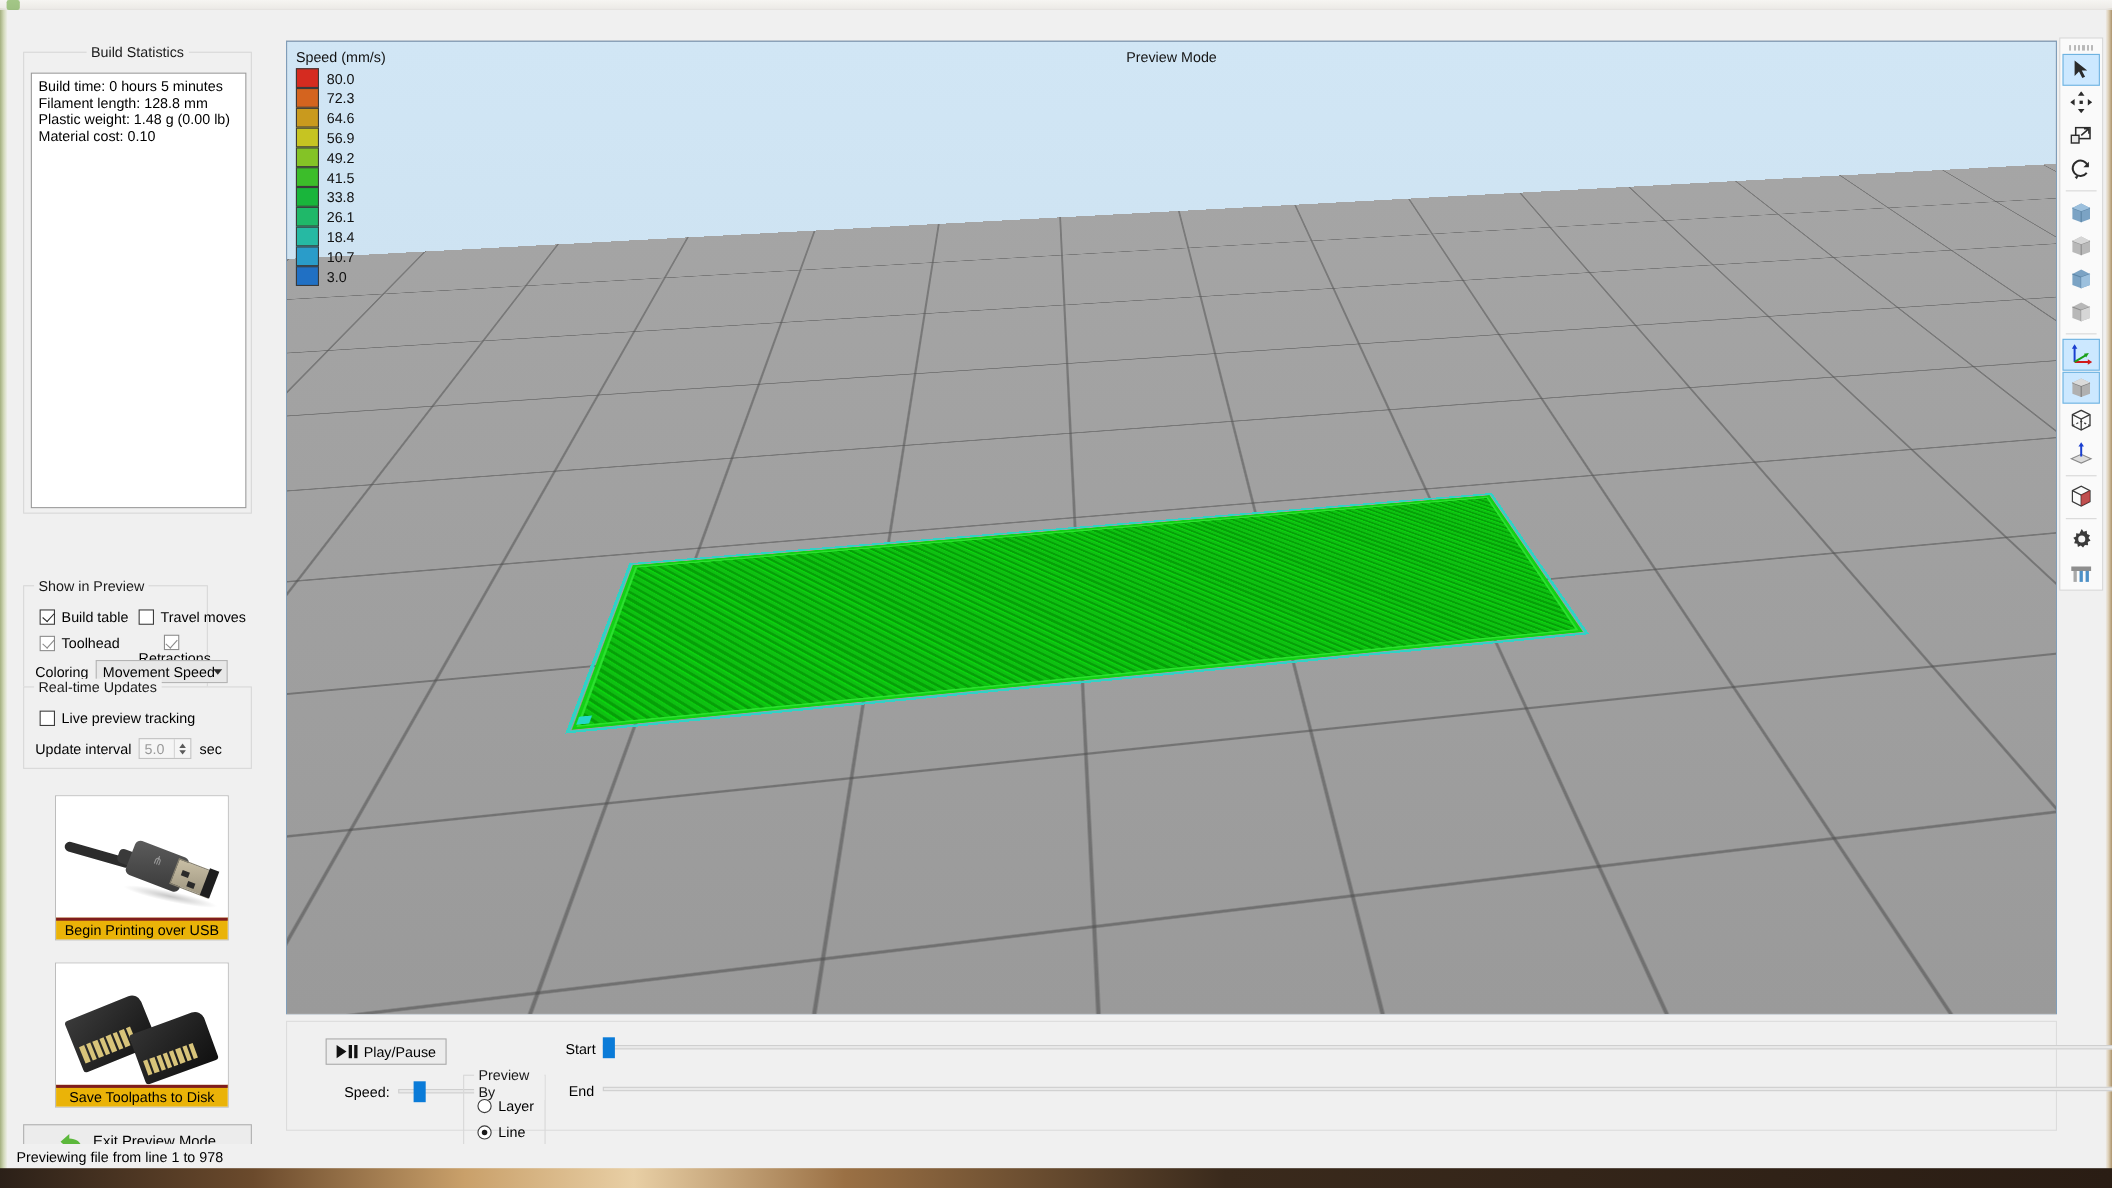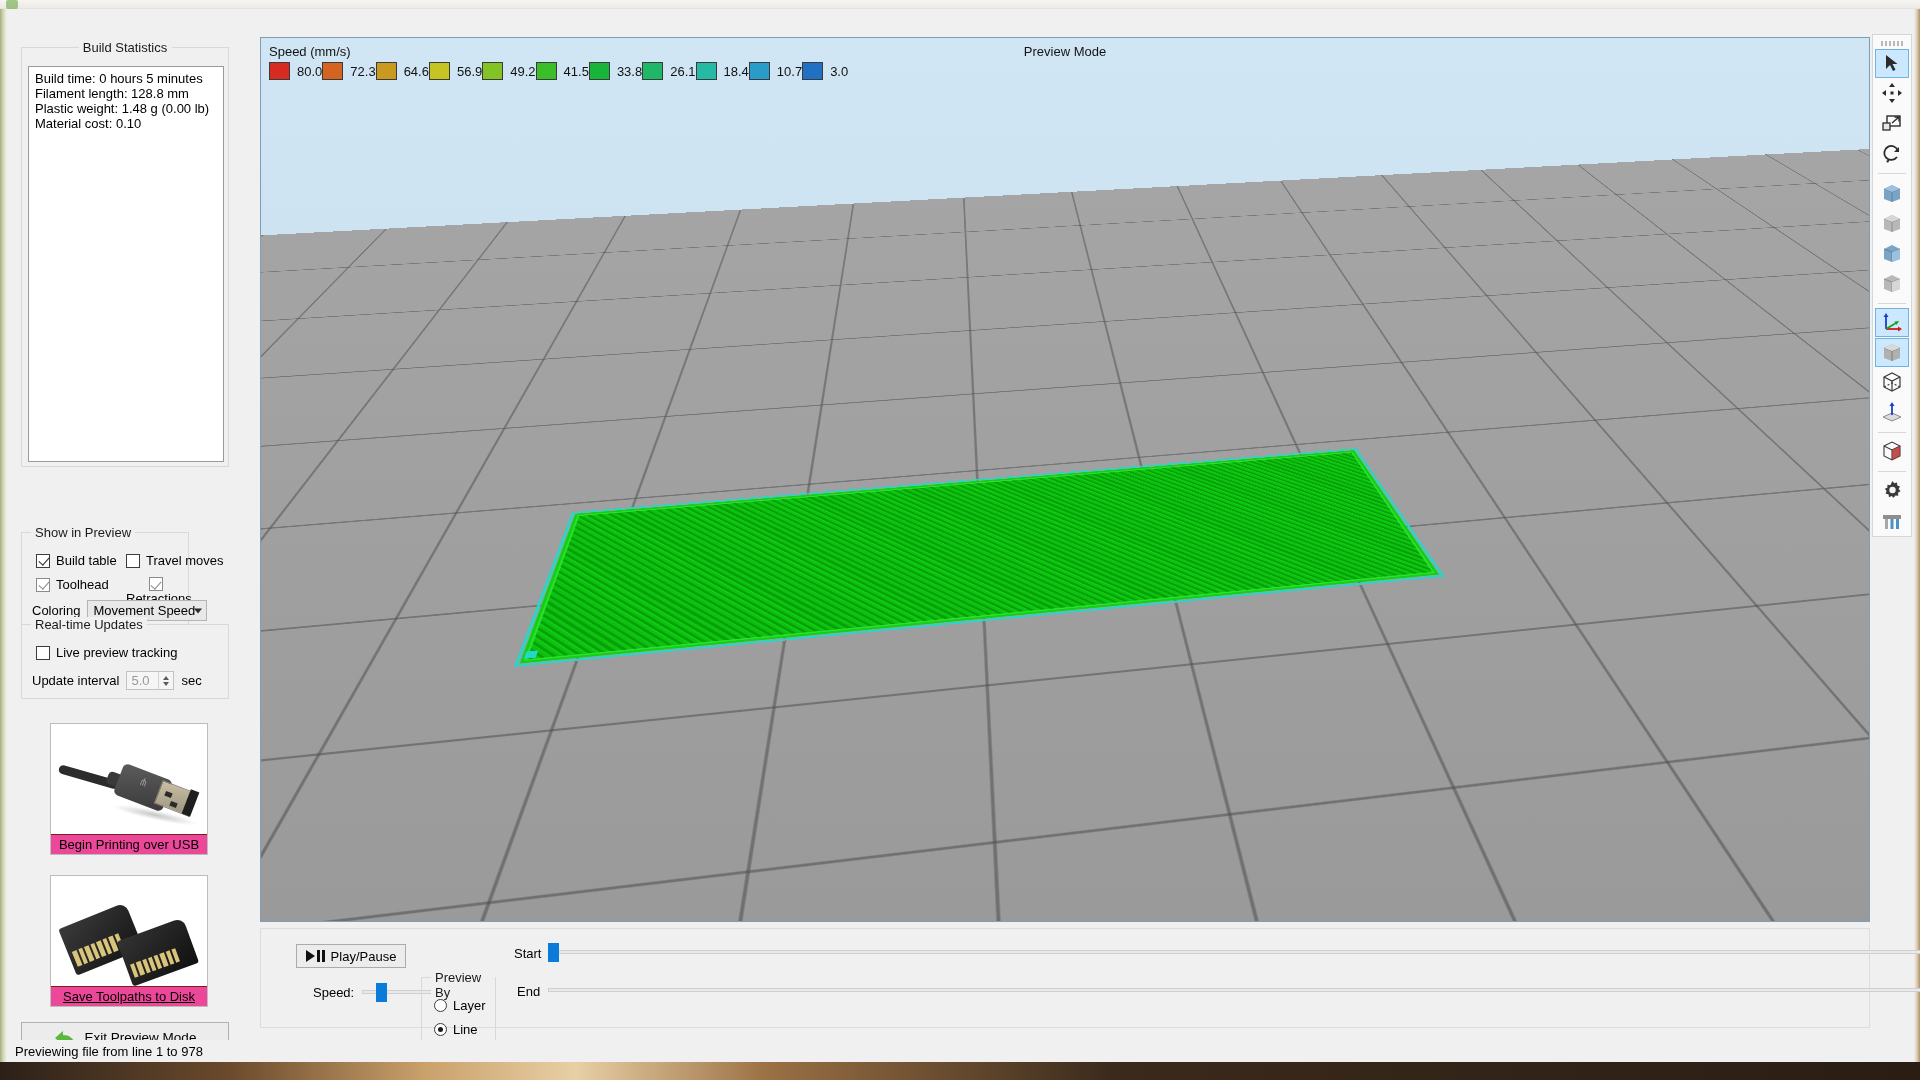--- a/index.html
+++ b/index.html
@@ -167,27 +167,27 @@
     position: absolute; left: 42px;
     width: 158px;
     border: 1px solid #bdbdbd;
     background: #fff;
   }
   .pic-button .pic {
     height: 110px; background: #fff;
     position: relative; overflow: hidden;
   }
   .pic-button .pic-label {
-    height: 20px; background: #ec4899;
-    border-top: 1px solid #7f1d1d;
+    height: 20px; background: #eab308;
+    border-top: 3px solid #7f1d1d;
     font-size: 13px;
     display: flex; align-items: center; justify-content: center;
   }
   #usb-button { top: 686px; }
-  #sd-button { top: 838px; text-decoration: underline; }
+  #sd-button { top: 838px; }
 
   
   .usb-art { position:absolute; inset:0; }
   .usb-cable {
     position:absolute; left:8px; top:40px; width:62px; height:9px;
     background:#2c2c2c; border-radius:5px;
     transform: rotate(16deg); transform-origin: left center;
   }
   .usb-cable2 {
     position:absolute; left:56px; top:50px; width:22px; height:13px;
@@ -296,21 +296,21 @@
     position: absolute; top: 6px;
     font-size: 13px; color: #141414;
   }
   #preview-mode-label { left: 50%; transform: translateX(-50%); }
 
   
   #legend {
     position: absolute; left: 8px; top: 6px;
   }
   #legend-title { font-size: 13px; color: #111; margin-bottom: 3px; }
-  .legend-rows { display: flex; }
+  .legend-rows { display: flex; flex-direction: column; }
   .legend-row { display:flex; align-items:center; height:18px; }
   .legend-swatch {
     width: 21px; height: 18px;
     border: 1px solid #3a3a3a;
     margin-right: 7px;
   }
   .legend-val { font-size: 13px; color: #111; }
 
   
   #part {

